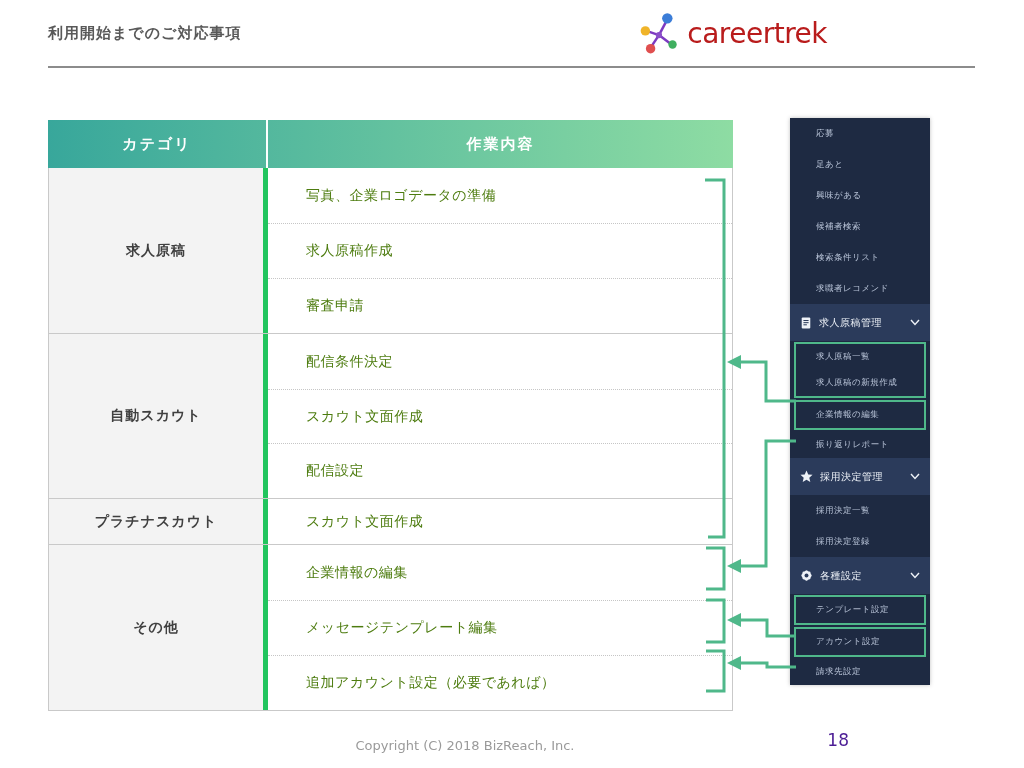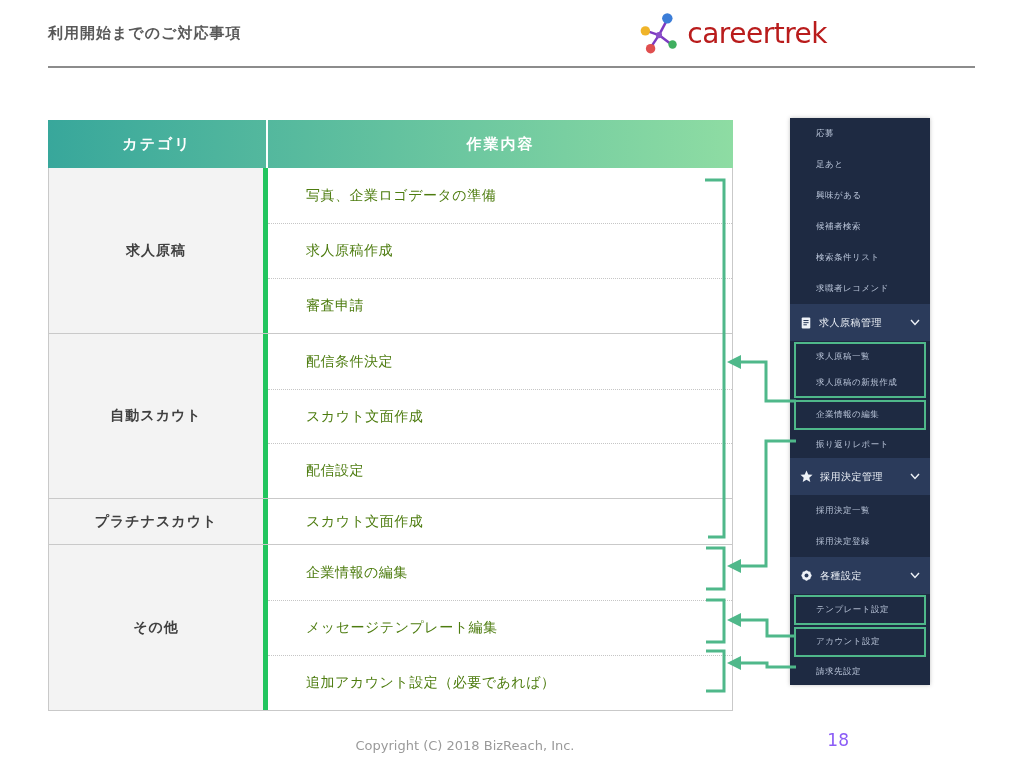--- a/index.html
+++ b/index.html
@@ -64,21 +64,21 @@
   .hl-box .s-item { height:26px; padding-left:20px; }
 
   
   .annotations { position:absolute; left:0; top:0; pointer-events:none; z-index:5; }
 
   
   .copyright {
     position:absolute; left:0; top:738px; width:930px; text-align:center;
     font-size:13px; color:#9a9a9a;
   }
-  .page-num { position:absolute; right:28px; top:730px; font-size:17px; color:#8b5cf6; }
+  .page-num { position:absolute; right:28px; top:730px; font-size:17px; color:#4c1d95; }
 </style>
 </head>
 <body>
 
 <div class="slide">
 
   <div class="page-title">利用開始までのご対応事項</div>
   <div class="logo">
     <svg width="42" height="46" viewBox="0 0 40 44">
       <g stroke="#7d3ac1" stroke-width="2.4" fill="none">

